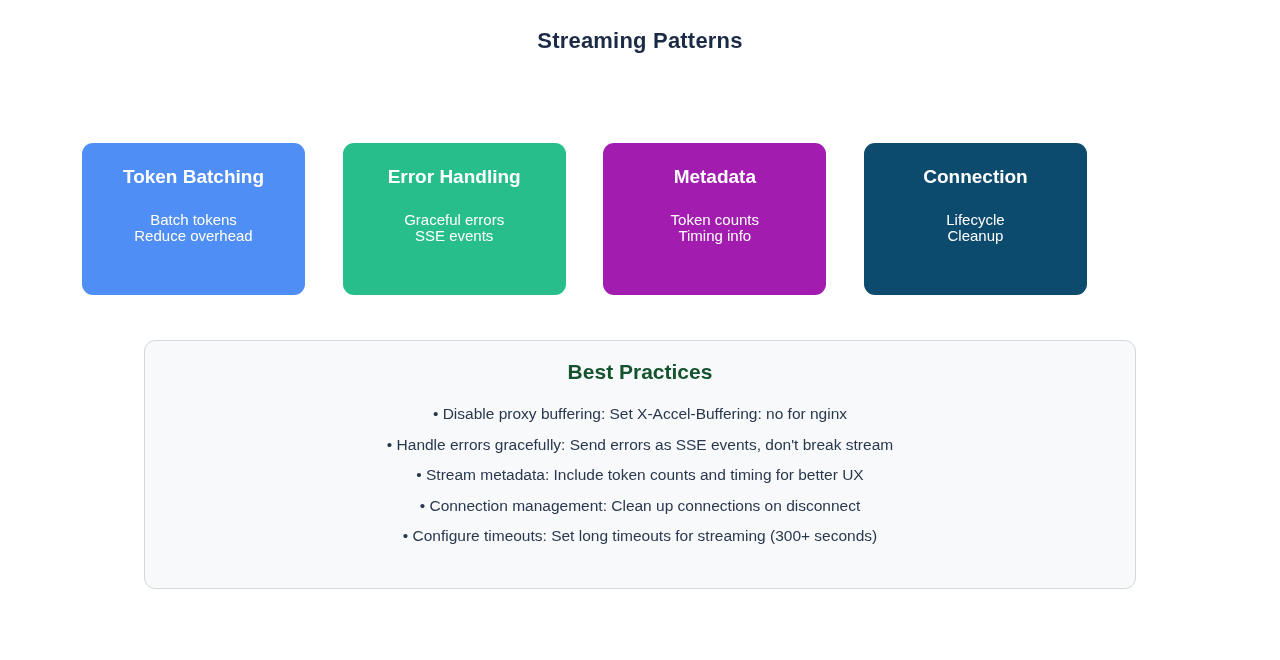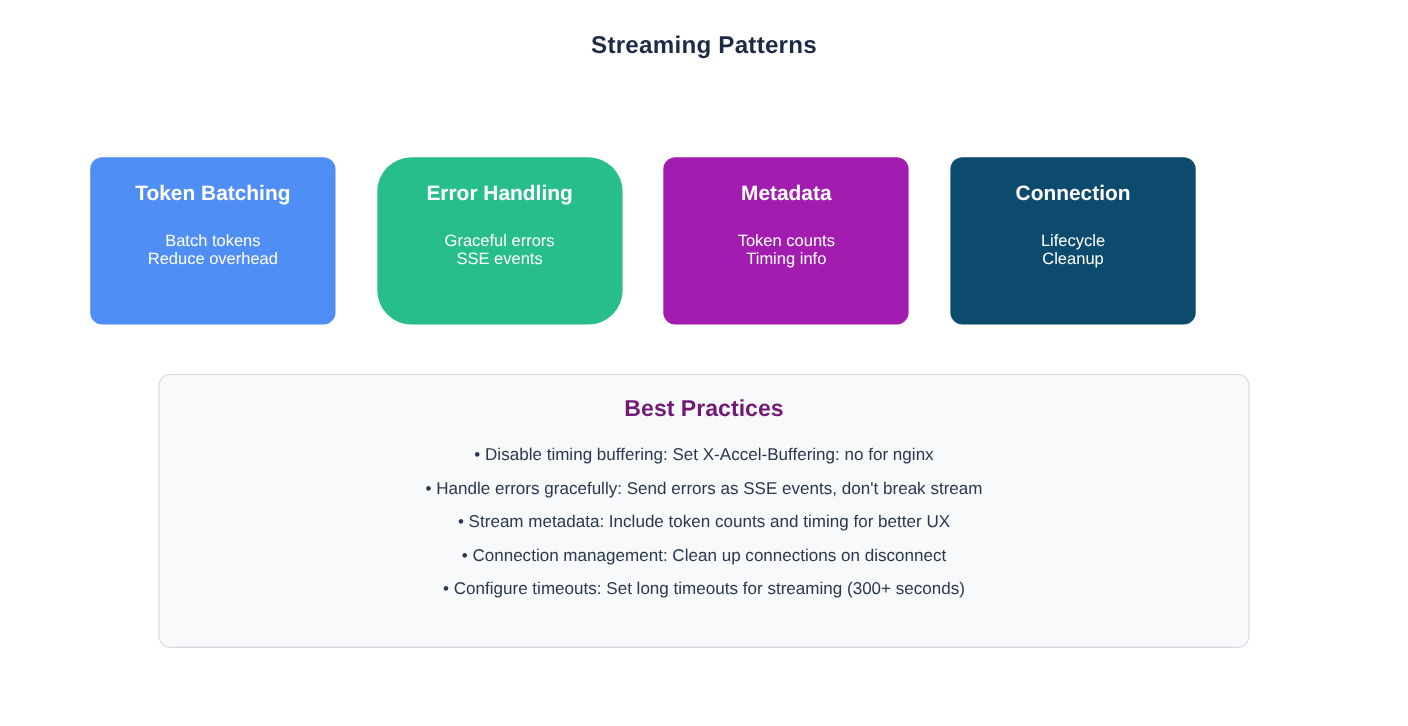--- a/index.html
+++ b/index.html
@@ -85,21 +85,21 @@
     background: #f8f9fb;
     border: 1px solid #d4d8de;
     border-radius: 11px;
     padding-top: 19px;
   }
 
   .practices-title {
     text-align: center;
     font-size: 21px;
     font-weight: bold;
-    color: #701a75;
+    color: #14532d;
     margin-bottom: 22px;
   }
 
   .practices-list {
     list-style: none;
     margin: 0;
     padding: 0;
   }
 
   .practice-item {
@@ -118,21 +118,21 @@
   <div class="page-title">Streaming Patterns</div>
 
   <div class="card-row">
 
     <div class="pattern-card" style="background: rgb(79, 142, 244);">
       <div class="card-title">Token Batching</div>
       <div class="card-line card-line-1">Batch tokens</div>
       <div class="card-line card-line-2">Reduce overhead</div>
     </div>
 
-    <div class="pattern-card" style="background: rgb(39, 190, 139); border-radius: 31px;">
+    <div class="pattern-card" style="background: rgb(39, 190, 139);">
       <div class="card-title">Error Handling</div>
       <div class="card-line card-line-1">Graceful errors</div>
       <div class="card-line card-line-2">SSE events</div>
     </div>
 
     <div class="pattern-card" style="background: #a21caf;">
       <div class="card-title">Metadata</div>
       <div class="card-line card-line-1">Token counts</div>
       <div class="card-line card-line-2">Timing info</div>
     </div>
@@ -141,21 +141,21 @@
       <div class="card-title">Connection</div>
       <div class="card-line card-line-1">Lifecycle</div>
       <div class="card-line card-line-2">Cleanup</div>
     </div>
 
   </div>
 
   <div class="practices-panel">
     <div class="practices-title">Best Practices</div>
     <ul class="practices-list">
-      <li class="practice-item">• Disable timing buffering: Set X-Accel-Buffering: no for nginx</li>
+      <li class="practice-item">• Disable proxy buffering: Set X-Accel-Buffering: no for nginx</li>
       <li class="practice-item">• Handle errors gracefully: Send errors as SSE events, don't break stream</li>
       <li class="practice-item">• Stream metadata: Include token counts and timing for better UX</li>
       <li class="practice-item">• Connection management: Clean up connections on disconnect</li>
       <li class="practice-item">• Configure timeouts: Set long timeouts for streaming (300+ seconds)</li>
     </ul>
   </div>
 
 </div>
 
 </body></html>

